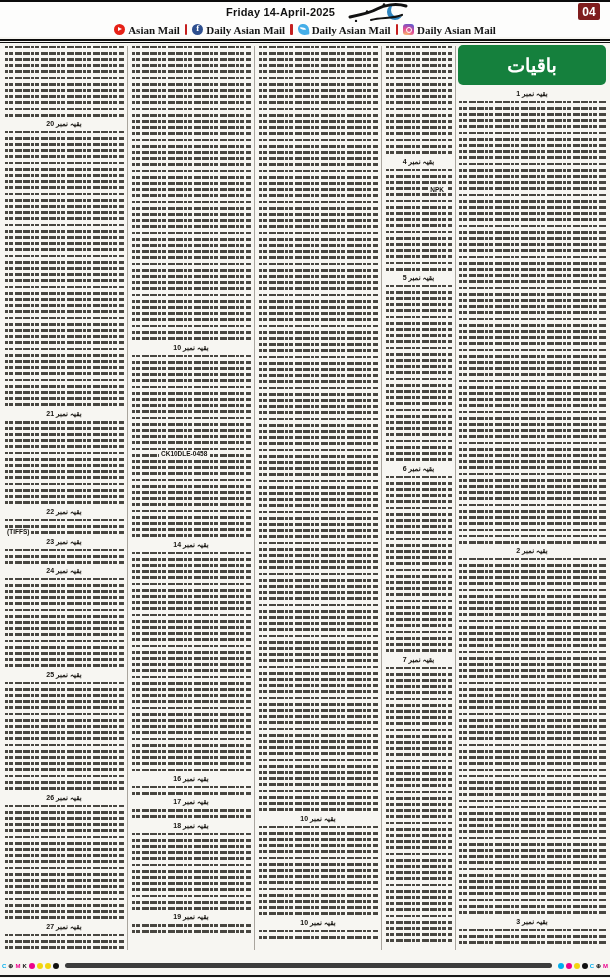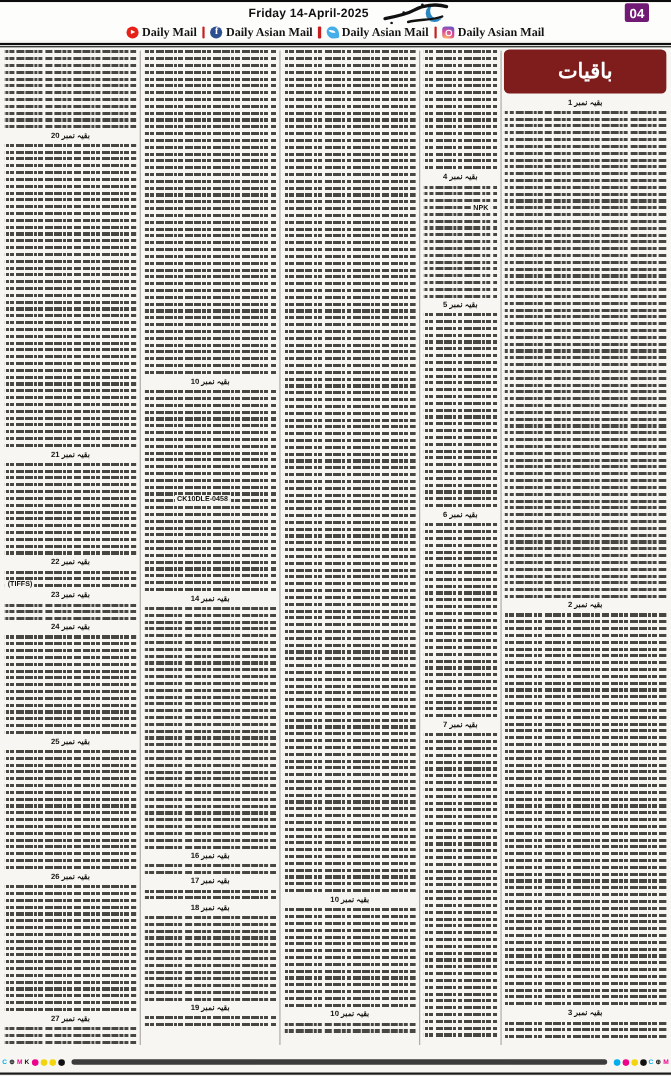--- a/index.html
+++ b/index.html
@@ -4,21 +4,21 @@
 <style>
   html,body{margin:0;padding:0;background:#e9e7e2;}
   .page{position:relative;width:610px;height:978px;background:#f7f6f2;overflow:hidden;
         font-family:"Liberation Sans",sans-serif;margin:0 auto;}
   
   .topline{position:absolute;top:0;left:0;right:0;height:2px;background:#0c0c0c;}
   .header-row{position:absolute;top:2px;left:0;right:0;height:20px;background:#fdfdfc;}
   .date{position:absolute;left:226px;top:4px;font-size:11px;font-weight:bold;color:#111;
         letter-spacing:0.2px;font-family:"Liberation Sans",sans-serif;}
   .logo{position:absolute;left:344px;top:0px;width:66px;height:22px;}
-  .page-badge{position:absolute;right:20px;top:1px;width:22px;height:17px;background:#701a75;
+  .page-badge{position:absolute;right:10px;top:1px;width:22px;height:17px;background:#7f1d1d;
         color:#fff;font-size:12px;font-weight:bold;display:flex;align-items:center;
         justify-content:center;border-radius:2px;}
   .social{position:absolute;top:22px;left:0;right:0;height:15px;display:flex;
         justify-content:center;align-items:center;gap:5px;background:#fdfdfc;}
   .social-item{display:flex;align-items:center;gap:3px;}
   .social-label{font-family:"Liberation Serif",serif;font-weight:bold;font-size:11px;color:#141414;}
   .sep{width:2.5px;height:11px;background:#c51f1f;border-radius:1px;}
   .ico{position:relative;width:11px;height:11px;display:inline-block;flex:0 0 auto;}
   .ico.youtube{background:#e62117;border-radius:50%;}
   .ico.youtube::after{content:"";position:absolute;left:4px;top:3px;border-left:4px solid #fff;
@@ -39,21 +39,21 @@
   
   #columns{position:absolute;top:44px;left:0;right:0;height:908px;}
   .col{position:absolute;top:0;height:908px;overflow:hidden;}
   .rule{position:absolute;top:2px;width:1px;height:904px;background:#a9a59e;}
   .tx{width:100%;opacity:.93;background:
       repeating-linear-gradient(90deg,#f7f6f2 0 1px,transparent 1px 4px,#f7f6f2 4px 5px,
         transparent 5px 9px,#f7f6f2 9px 11px,transparent 11px 18px,#f7f6f2 18px 19px,transparent 19px 26px),
       repeating-linear-gradient(180deg,transparent 0 1.7px,rgba(33,31,26,.88) 1.7px 4.5px,transparent 4.5px 6.2px);}
   .marker{height:11px;line-height:11px;text-align:center;font-size:7px;font-weight:bold;
       color:#15130f;white-space:nowrap;overflow:hidden;}
-  .section-heading{height:40px;margin:1px 0 3px 0;background:#7f1d1d;border-radius:5px;color:#fff;
+  .section-heading{height:40px;margin:1px 0 3px 0;background:#15803d;border-radius:5px;color:#fff;
       display:flex;align-items:center;justify-content:center;font-size:19px;font-weight:bold;
       letter-spacing:7px;overflow:hidden;}
   .snippet{position:absolute;font:bold 6.5px "Liberation Sans",sans-serif;color:#15130f;
       background:#f7f6f2;padding:0 2px;z-index:2;}
   .snippet.left{left:1px;}.snippet.center{left:28px;}.snippet.right{right:6px;}
   
   .printmarks{position:absolute;top:960px;left:2px;right:2px;height:11px;display:flex;
       align-items:center;gap:2px;}
   .regletter{font:bold 6px "Liberation Sans",sans-serif;line-height:1;}
   .dot{width:6px;height:6px;border-radius:50%;flex:0 0 auto;}
@@ -79,21 +79,21 @@
       <circle cx="23" cy="9.5" r="1.2" fill="#111"></circle>
       <circle cx="12" cy="19" r="1.2" fill="#111"></circle>
     </svg>
 
     <div class="page-badge">04</div>
   </div>
 
   <div class="social" id="social-row">
       <span class="social-item">
         <span class="ico youtube"></span>
-        <span class="social-label">Daily Mail</span>
+        <span class="social-label">Asian Mail</span>
       </span>
       <span class="sep"></span>
       <span class="social-item">
         <span class="ico facebook"></span>
         <span class="social-label">Daily Asian Mail</span>
       </span>
       <span class="sep"></span>
       <span class="social-item">
         <span class="ico twitter"></span>
         <span class="social-label">Daily Asian Mail</span>

